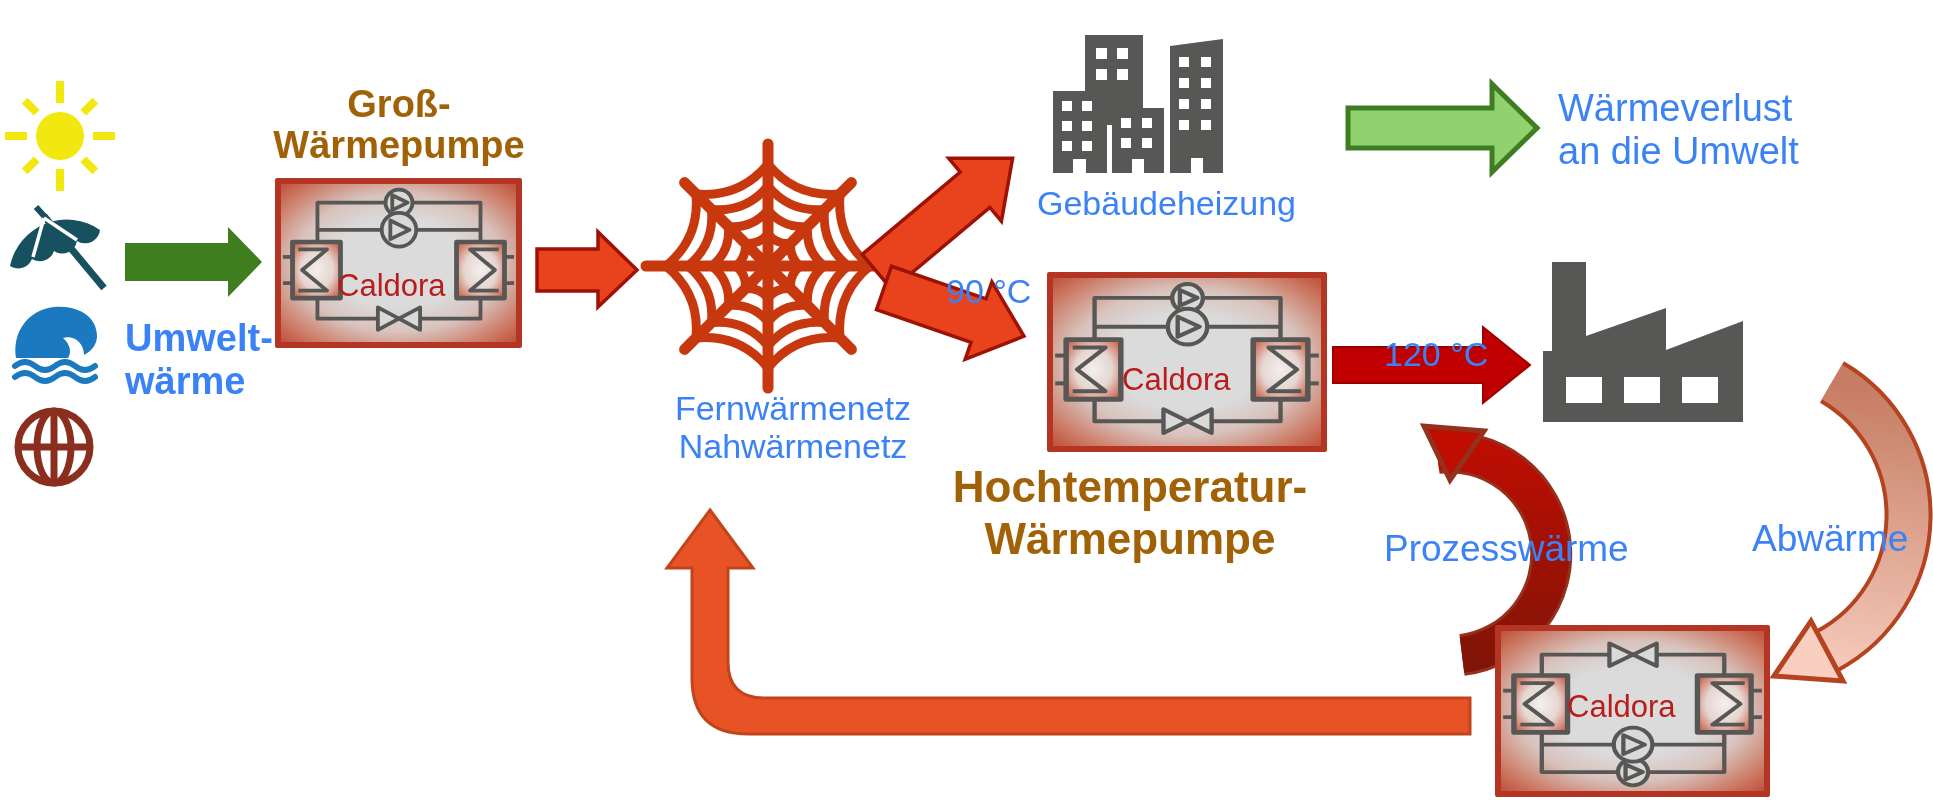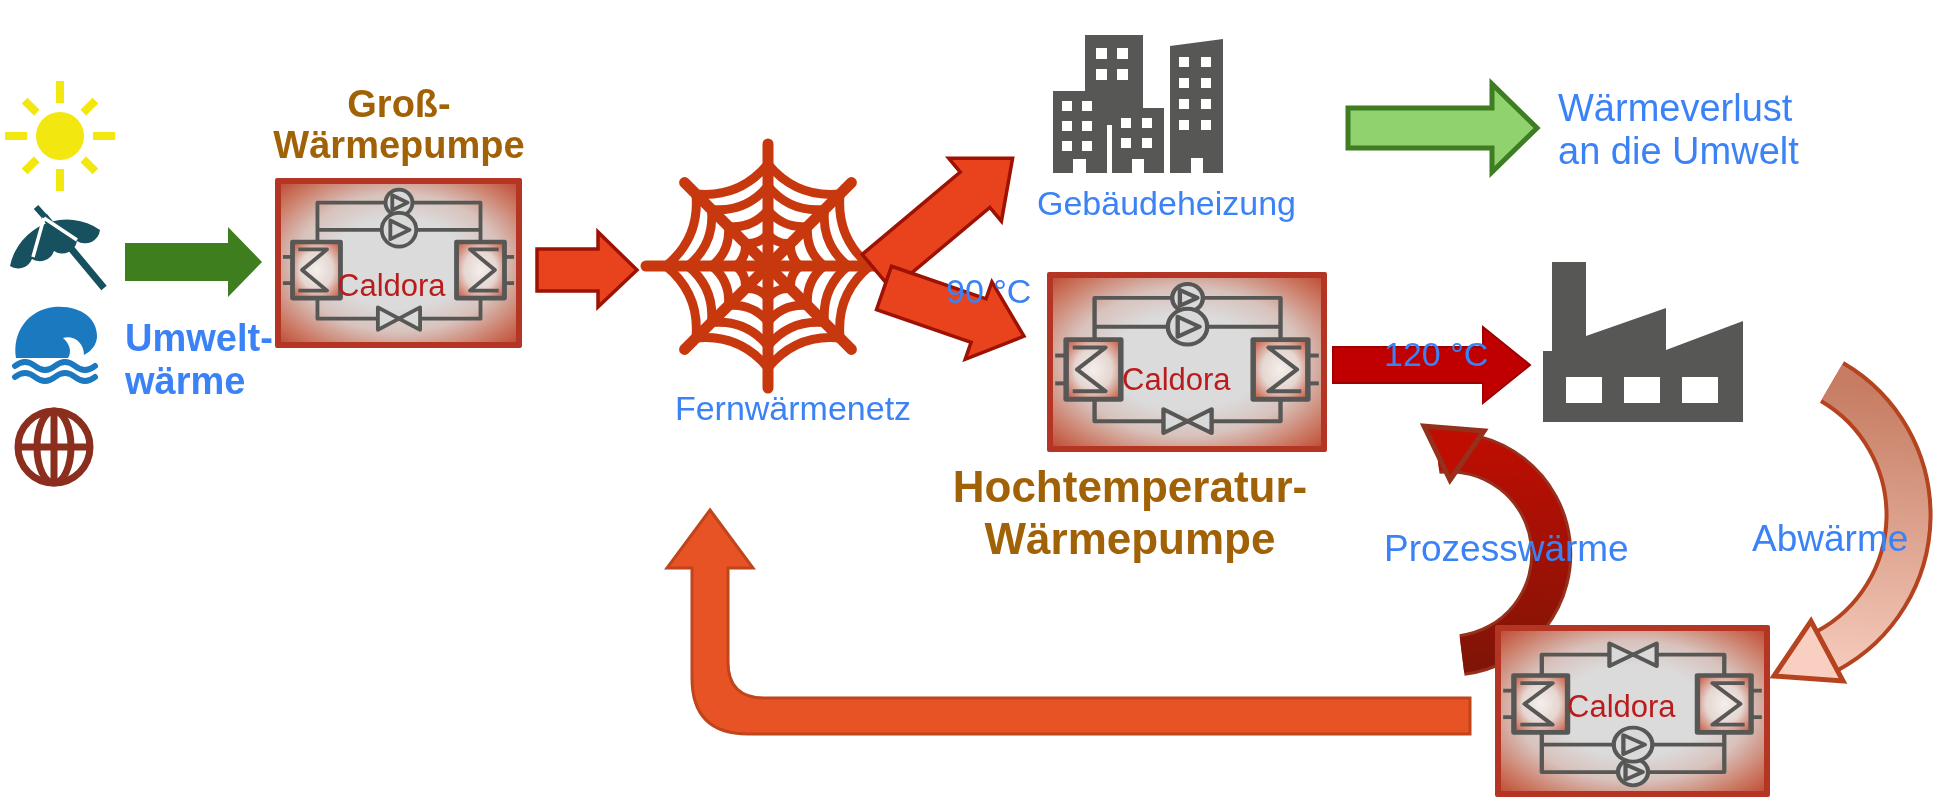--- a/index.html
+++ b/index.html
@@ -249,20 +249,21 @@
     <div>Wärmepumpe</div>
   </div>
 
   <div class="lbl t38" style="left:125px; top:317px;font-weight:bold;">
     <div>Umwelt-</div>
     <div>wärme</div>
   </div>
 
   <div class="lbl t34 center" style="left:664px; top:389px; width:258px;">
     <div>Fernwärmenetz</div>
+    <div>Nahwärmenetz</div>
   </div>
 
   <div class="lbl t34 center" style="left:1037px; top:184px; width:258px;">Gebäudeheizung</div>
 
   <div class="lbl t34" style="left:946px; top:272px;">90 °C</div>
 
   <div class="lbl t34" style="left:1384px; top:320px;margin-top:15px;">120 °C</div>
 
   <div class="lbl t38" style="left:1558px; top:87px;">
     <div>Wärmeverlust</div>

